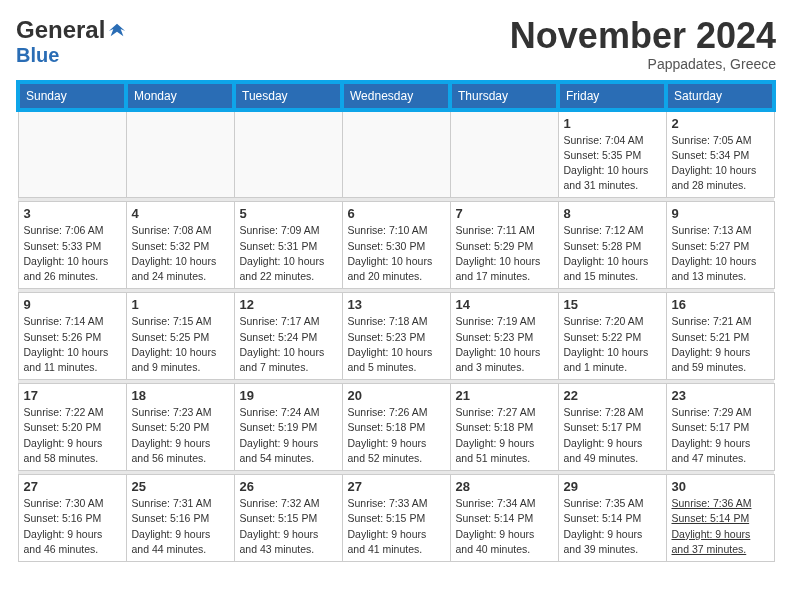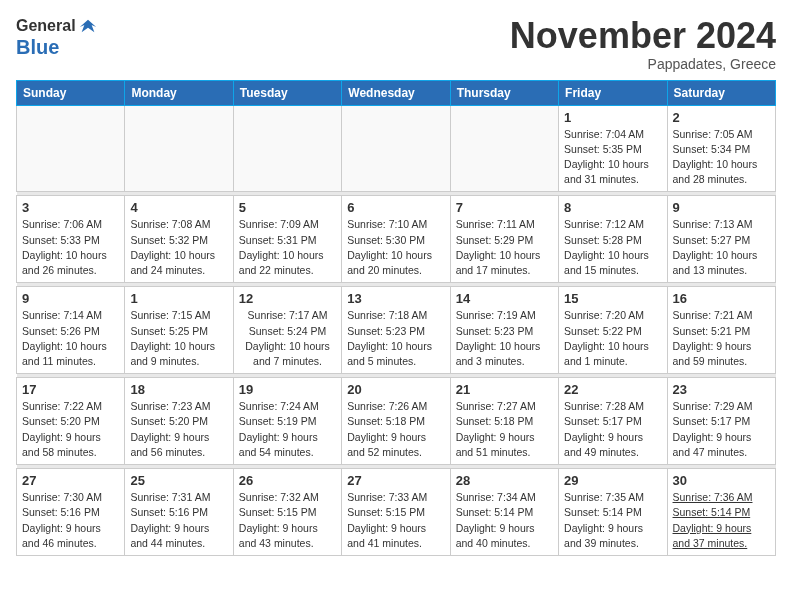--- a/index.html
+++ b/index.html
@@ -48,22 +48,22 @@
       width: 100%;
       border-collapse: collapse;
       font-size: 11px;
     }
     .calendar th {
       background-color: #2a6db5;
       color: #fff;
       text-align: left;
       padding: 5px 6px;
       font-size: 12px;
-      font-weight: bold;
-      border: 1px solid #0ea5e9;
+      font-weight: normal;
+      border: 4px solid #0ea5e9;
     }
     .calendar td {
       border: 1px solid #ccc;
       vertical-align: top;
       padding: 4px 5px;
       width: calc(100% / 7);
       min-height: 80px;
       background: #fff;
     }
     .calendar td.empty {
@@ -81,21 +81,21 @@
       color: #333;
       line-height: 1.45;
     }
   </style>
 </head>
 <body>
 
 <div class="header">
   <div class="logo">
     <div class="logo-text">
-      <span style="font-size:16px;font-weight:bold;color:#333;">General</span>
+      <span style="font-size:24px;font-weight:bold;color:#333;">General</span>
       <svg class="logo-icon" viewBox="0 0 22 22">
         <polygon points="11,4 20,12 15,10 18,18 11,13 4,18 7,10 2,12" fill="#2a6db5"></polygon>
       </svg>
     </div>
     <div>
       <span style="font-size:20px;font-weight:bold;color:#2a6db5;">Blue</span>
     </div>
   </div>
   <div class="title-block">
     <div class="month-title">November 2024</div>
@@ -193,21 +193,21 @@
 Daylight: 10 hours and 11 minutes.</div>
         </td>
         <td>
           <span class="day-num">1</span>
           <div class="day-info" style="white-space: pre-line;">Sunrise: 7:15 AM
 Sunset: 5:25 PM
 Daylight: 10 hours and 9 minutes.</div>
         </td>
         <td>
           <span class="day-num">12</span>
-          <div class="day-info" style="white-space: pre-line; text-align: center;">Sunrise: 7:17 AM
+          <div class="day-info" style="white-space: pre-line;">Sunrise: 7:17 AM
 Sunset: 5:24 PM
 Daylight: 10 hours and 7 minutes.</div>
         </td>
         <td>
           <span class="day-num">13</span>
           <div class="day-info" style="white-space: pre-line;">Sunrise: 7:18 AM
 Sunset: 5:23 PM
 Daylight: 10 hours and 5 minutes.</div>
         </td>
         <td>

